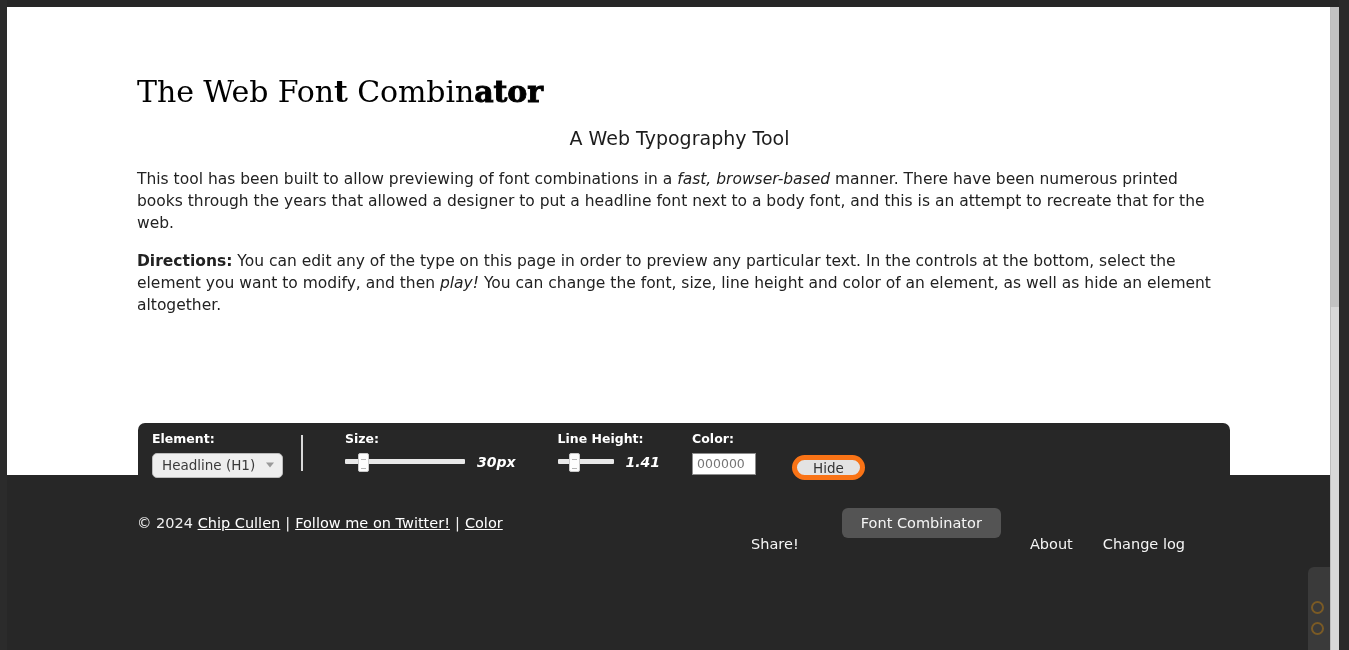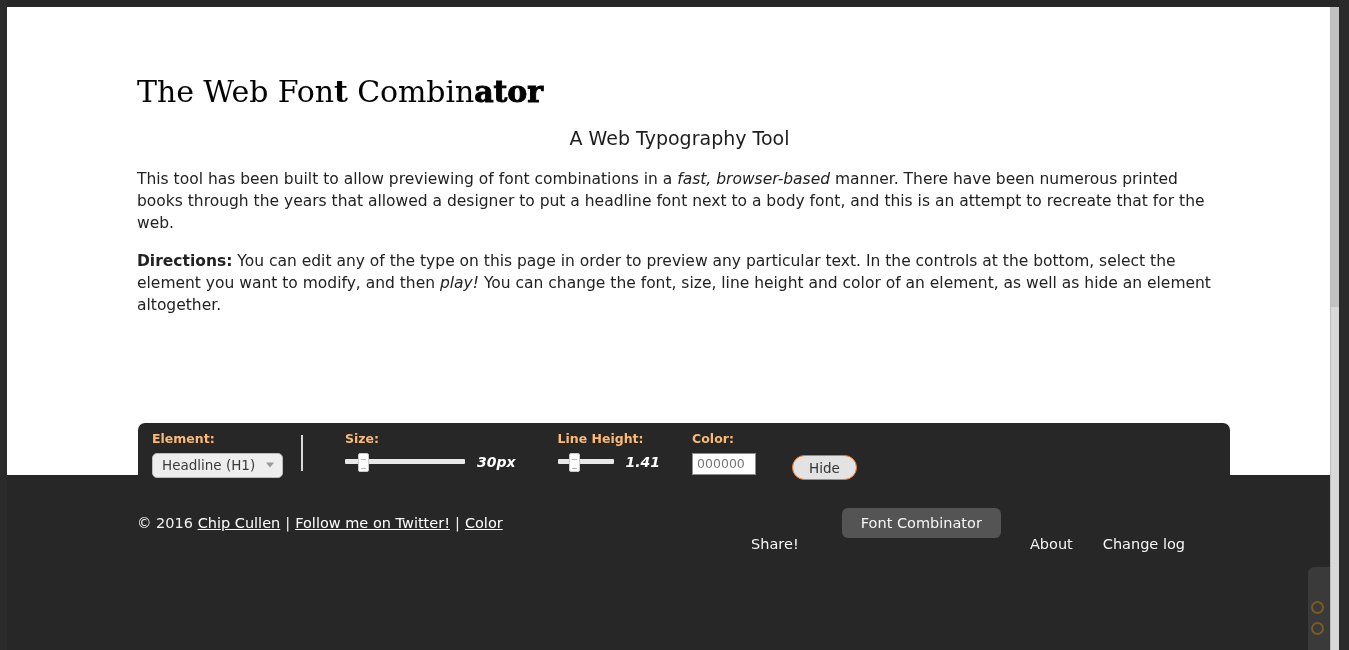--- a/index.html
+++ b/index.html
@@ -135,21 +135,21 @@
   .ctl-group {
     display: flex;
     flex-direction: column;
     justify-content: flex-start;
     position: relative;
   }
   .ctl-label {
     font-family: "DejaVu Sans", sans-serif;
     font-size: 12.5px;
     font-weight: 700;
-    color: #fdba74;
+    color: #ffffff;
     line-height: 1;
     margin-bottom: 7px;
     white-space: nowrap;
   }
   .divider {
     width: 2px;
     height: 36px;
     background: #d9d9d9;
     margin: 0 16px 0 18px;
     align-self: flex-start;
@@ -242,21 +242,21 @@
     font-family: "DejaVu Sans", sans-serif;
     font-size: 12.5px;
     color: #9d9d9d;
     padding: 0 4px;
     outline: none;
   }
 
   
   .hide-btn {
     background: #e3e3e3;
-    border: 1px solid #f97316;
+    border: 5px solid #f97316;
     border-radius: 13px;
     height: 25px;
     padding: 0 16px;
     font-family: "DejaVu Sans", sans-serif;
     font-size: 13.5px;
     color: #333333;
     cursor: pointer;
   }
 
   
@@ -403,21 +403,21 @@
         <span class="ctl-label">Color:</span>
         <input class="color-input" type="text" placeholder="000000" style="">
       </div>
 
       <button class="hide-btn gap-hide">Hide</button>
 
     </div>
 
     <div class="footer">
       <div class="copyright">
-        <span>© 2016 </span><a href="#">Chip Cullen</a><span class="sep">|</span><a href="#">Follow me on Twitter!</a><span class="sep">|</span><a href="#">Color</a>
+        <span>© 2024 </span><a href="#">Chip Cullen</a><span class="sep">|</span><a href="#">Follow me on Twitter!</a><span class="sep">|</span><a href="#">Color</a>
       </div>
 
       <div class="footer-nav">
         <a class="nav-item share" href="#">Share!</a>
         <a class="nav-item active" href="#">Font Combinator</a>
         <a class="nav-item" href="#">About</a>
         <a class="nav-item" href="#">Change log</a>
       </div>
     </div>
 

